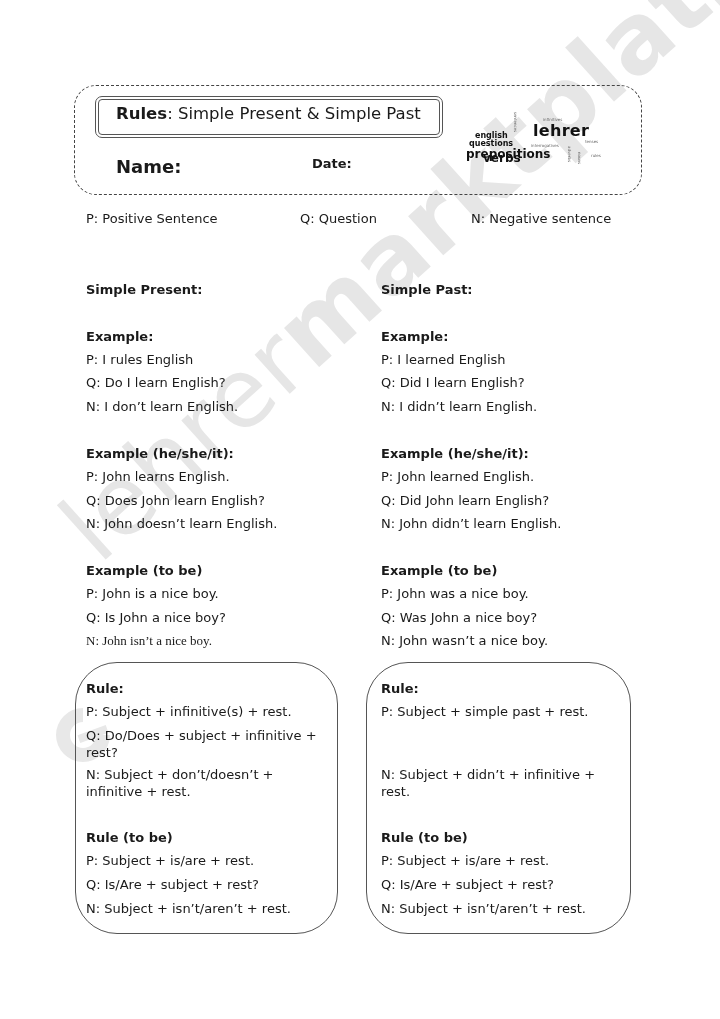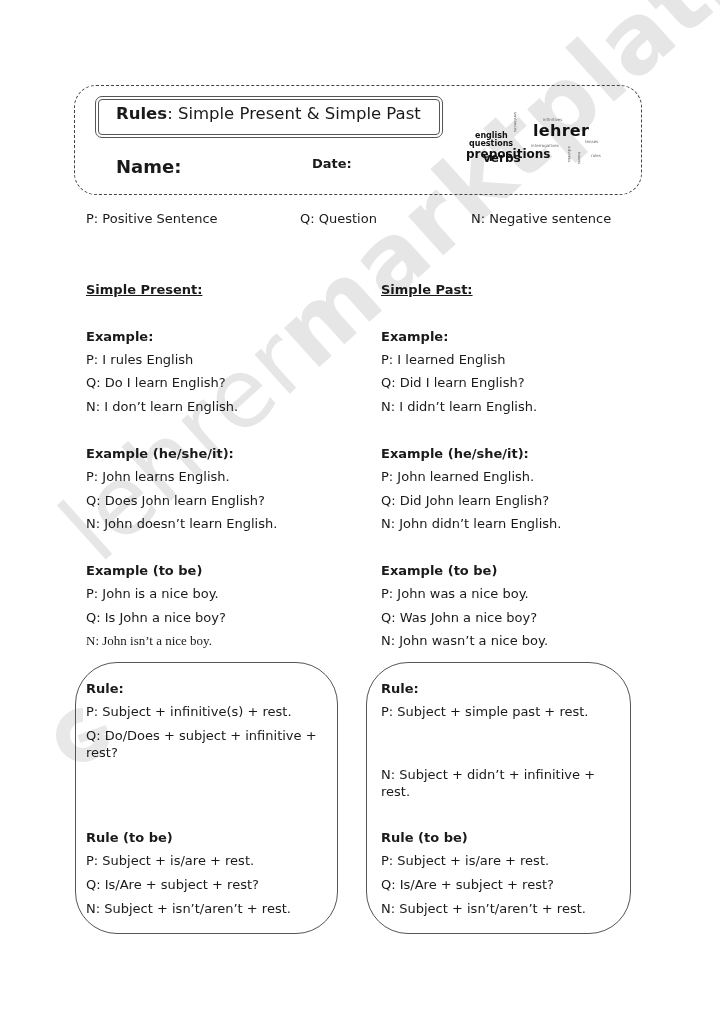--- a/index.html
+++ b/index.html
@@ -34,21 +34,21 @@
   .wc-english { left:10px; top:14px; font-size:8px; }
   .wc-questions { left:4px; top:22px; font-size:8px; }
   .wc-prepositions { left:1px; top:30px; font-size:12px; }
   .wc-small { font-weight:normal !important; font-size:4px; color:#666 !important; }
 
   
   .legend { position:absolute; top:211px; font-size:13px; z-index:3; white-space:nowrap; }
 
   
   .col { position:absolute; z-index:3; font-size:13px; }
-  .col .heading { position:absolute; top:0; font-weight:bold; text-decoration:underline; white-space:nowrap; }
+  .col .heading { position:absolute; top:0; font-weight:bold; white-space:nowrap; }
   .line { position:absolute; white-space:nowrap; }
   .sub { font-weight:bold; }
 
   
   .rule-box { position:absolute; top:662px; height:272px; border:1.3px solid #555; border-radius:42px;
               z-index:2; box-sizing:border-box; background:transparent; }
   .rule-text { position:absolute; z-index:3; font-size:13px; line-height:17px; }
 </style>
 </head>
 <body>
@@ -123,20 +123,21 @@
     <div class="line" style="top:328px;">Q: Was John a nice boy?</div>
     <div class="line" style="top:351px;">N: John wasn’t a nice boy.</div>
   </div>
 
   <div class="rule-box" style="left:75px;width:263px;"></div>
   <div class="rule-box" style="left:366px;width:265px;"></div>
 
   <div class="rule-text sub" style="left:86px;top:680px;">Rule:</div>
   <div class="rule-text" style="left:86px;top:703px;white-space:nowrap;">P: Subject + infinitive(s) + rest.</div>
   <div class="rule-text" style="left:86px;top:727px;width:248px;">Q: Do/Does + subject + infinitive + rest?</div>
+  <div class="rule-text" style="left:86px;top:766px;width:210px;">N: Subject + don’t/doesn’t + infinitive + rest.</div>
 
   <div class="rule-text sub" style="left:86px;top:829px;">Rule (to be)</div>
   <div class="rule-text" style="left:86px;top:852px;white-space:nowrap;">P: Subject + is/are + rest.</div>
   <div class="rule-text" style="left:86px;top:876px;white-space:nowrap;">Q: Is/Are + subject + rest?</div>
   <div class="rule-text" style="left:86px;top:900px;white-space:nowrap;">N: Subject + isn’t/aren’t + rest.</div>
 
   <div class="rule-text sub" style="left:381px;top:680px;">Rule:</div>
   <div class="rule-text" style="left:381px;top:703px;white-space:nowrap;">P: Subject + simple past + rest.</div>
   <div class="rule-text" style="left:381px;top:766px;width:235px;">N: Subject + didn’t + infinitive + rest.</div>
 

